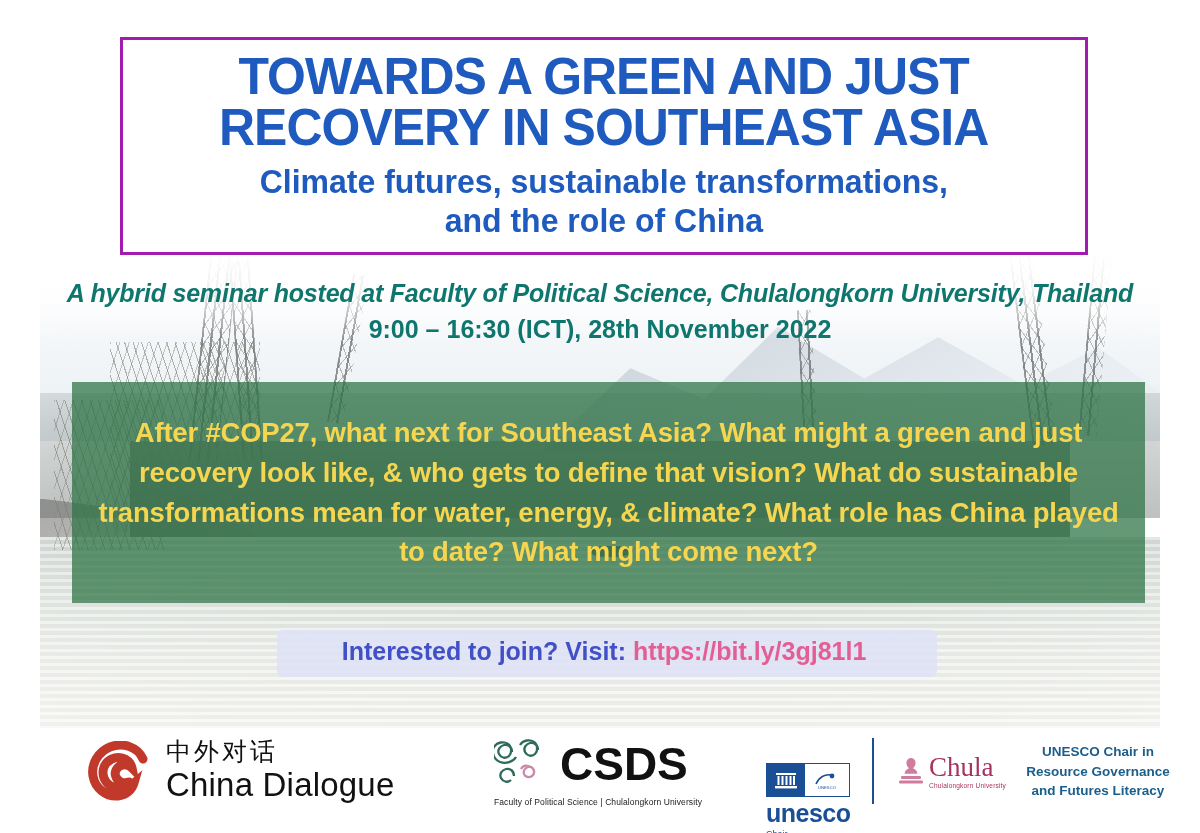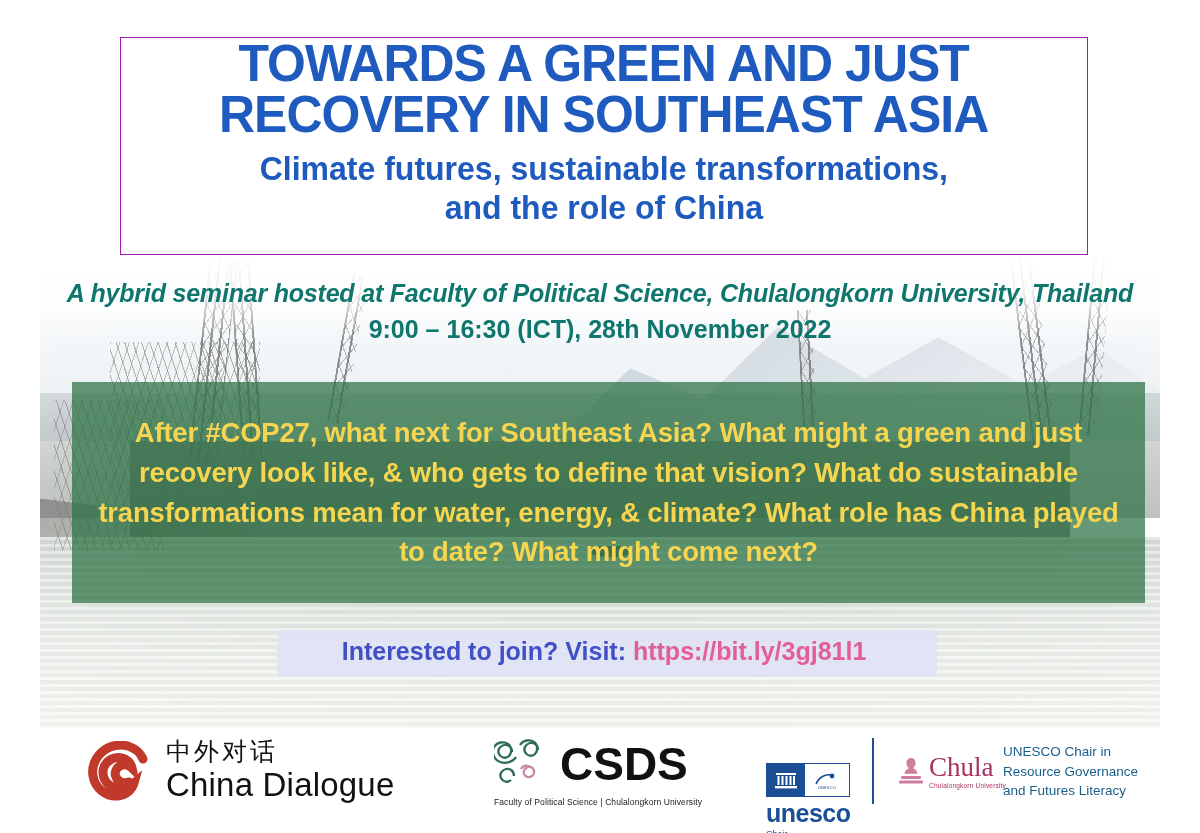--- a/index.html
+++ b/index.html
@@ -70,22 +70,22 @@
     background:radial-gradient(120% 90% at 50% 40%,rgba(255,255,255,0) 40%,rgba(255,255,255,.55) 100%);
   }
   .photo .topfade{
     position:absolute;left:0;top:0;width:100%;height:90px;
     background:linear-gradient(180deg,#ffffff 0%,rgba(255,255,255,.85) 45%,rgba(255,255,255,0) 100%);
   }
 
   
   .title-box{
     position:absolute;left:120px;top:37px;width:968px;height:218px;
-    border:1px solid #a21caf;background:#ffffff;
-    display:flex;flex-direction:column;align-items:center;
+    border:3px solid #a21caf;background:#ffffff;
+    display:flex;flex-direction:column;align-items:center;justify-content:center;
     box-sizing:border-box;
   }
   .title-main{
     color:#1f5bbf;font-weight:bold;font-size:52px;line-height:.98;
     letter-spacing:-1px;text-align:center;margin:0 0 6px 0;
     transform:scaleX(.96);
   }
   .title-sub{
     color:#1f5bbf;font-weight:bold;font-size:33px;line-height:1.18;
     text-align:center;margin:4px 0 0 0;transform:scaleX(.97);
@@ -159,21 +159,21 @@
   
   .chula{left:898px;top:755px;align-items:center;}
   .chula .crest{width:26px;height:34px;margin-right:5px;flex:0 0 auto;}
   .chula .ctxt{display:flex;flex-direction:column;}
   .chula .cname{font-size:27px;color:#a8325f;line-height:.95;font-family:"Liberation Serif",serif;}
   .chula .cuni{font-size:6.5px;color:#a8325f;letter-spacing:.2px;margin-top:1px;}
 
   
   .chairtitle{
     position:absolute;left:1003px;top:742px;width:190px;
-    color:#1a5e8c;font-weight:normal;font-size:13.5px;line-height:1.45;
+    color:#1a5e8c;font-weight:bold;font-size:13.5px;line-height:1.45;text-align:center;
   }
 </style>
 </head>
 <body>
 
 <div class="poster">
 
   <div class="photo">
     <div class="sky"></div>
     <div class="hills"></div>

